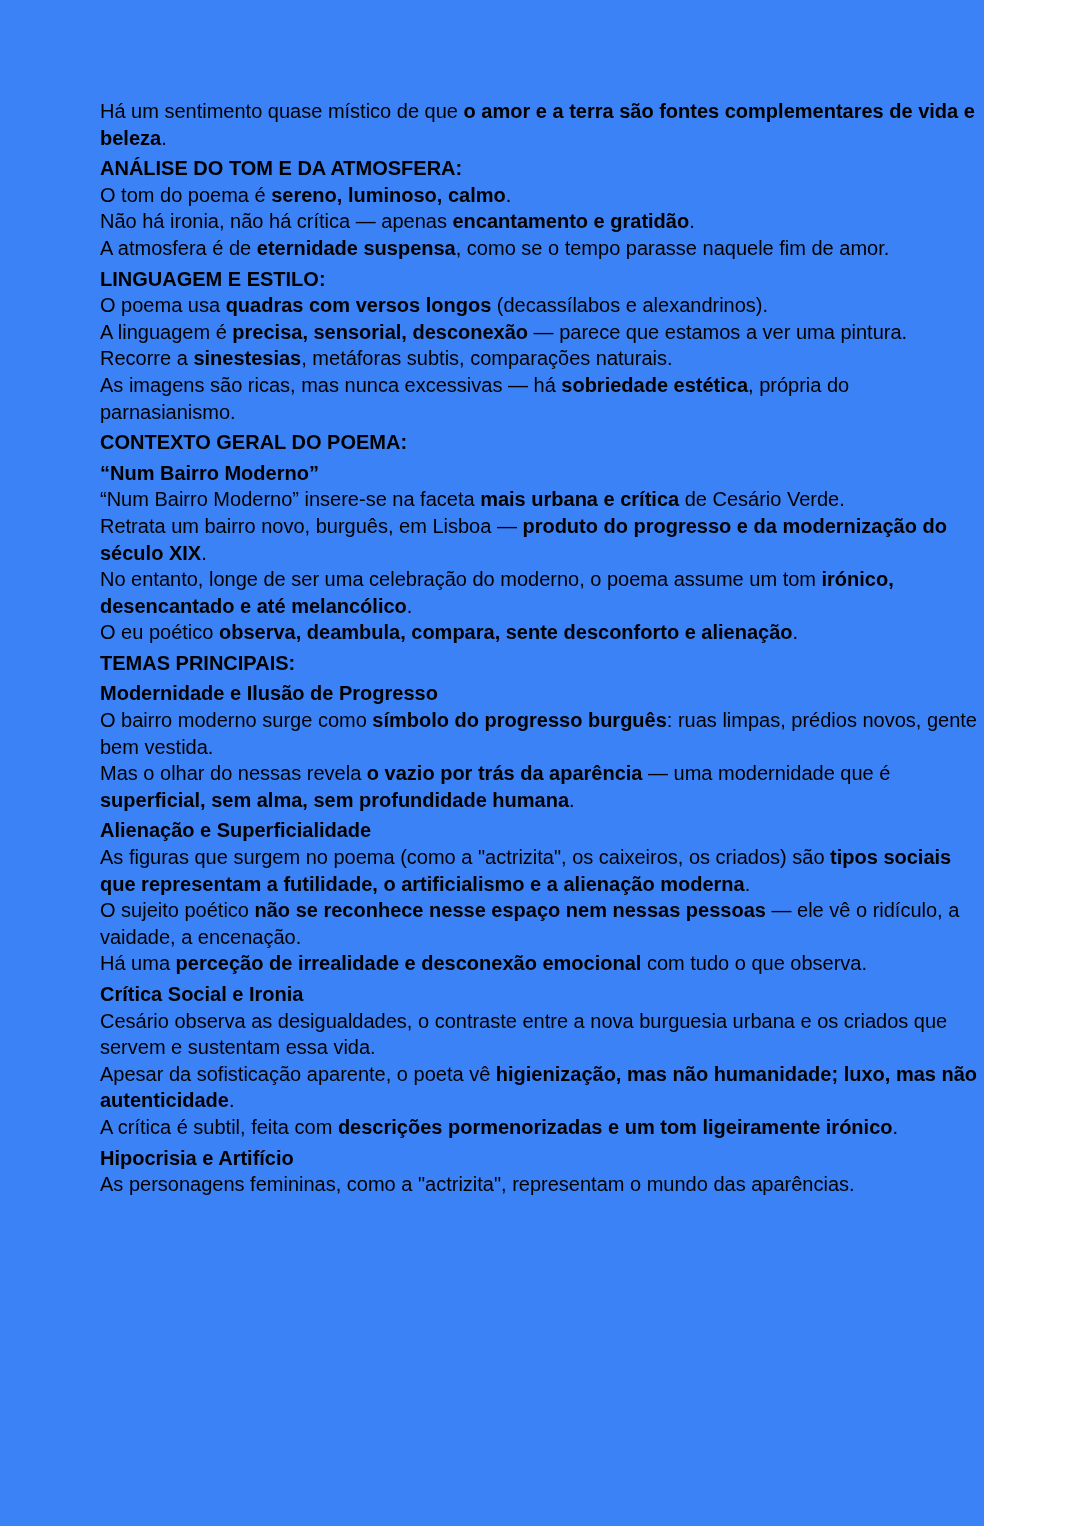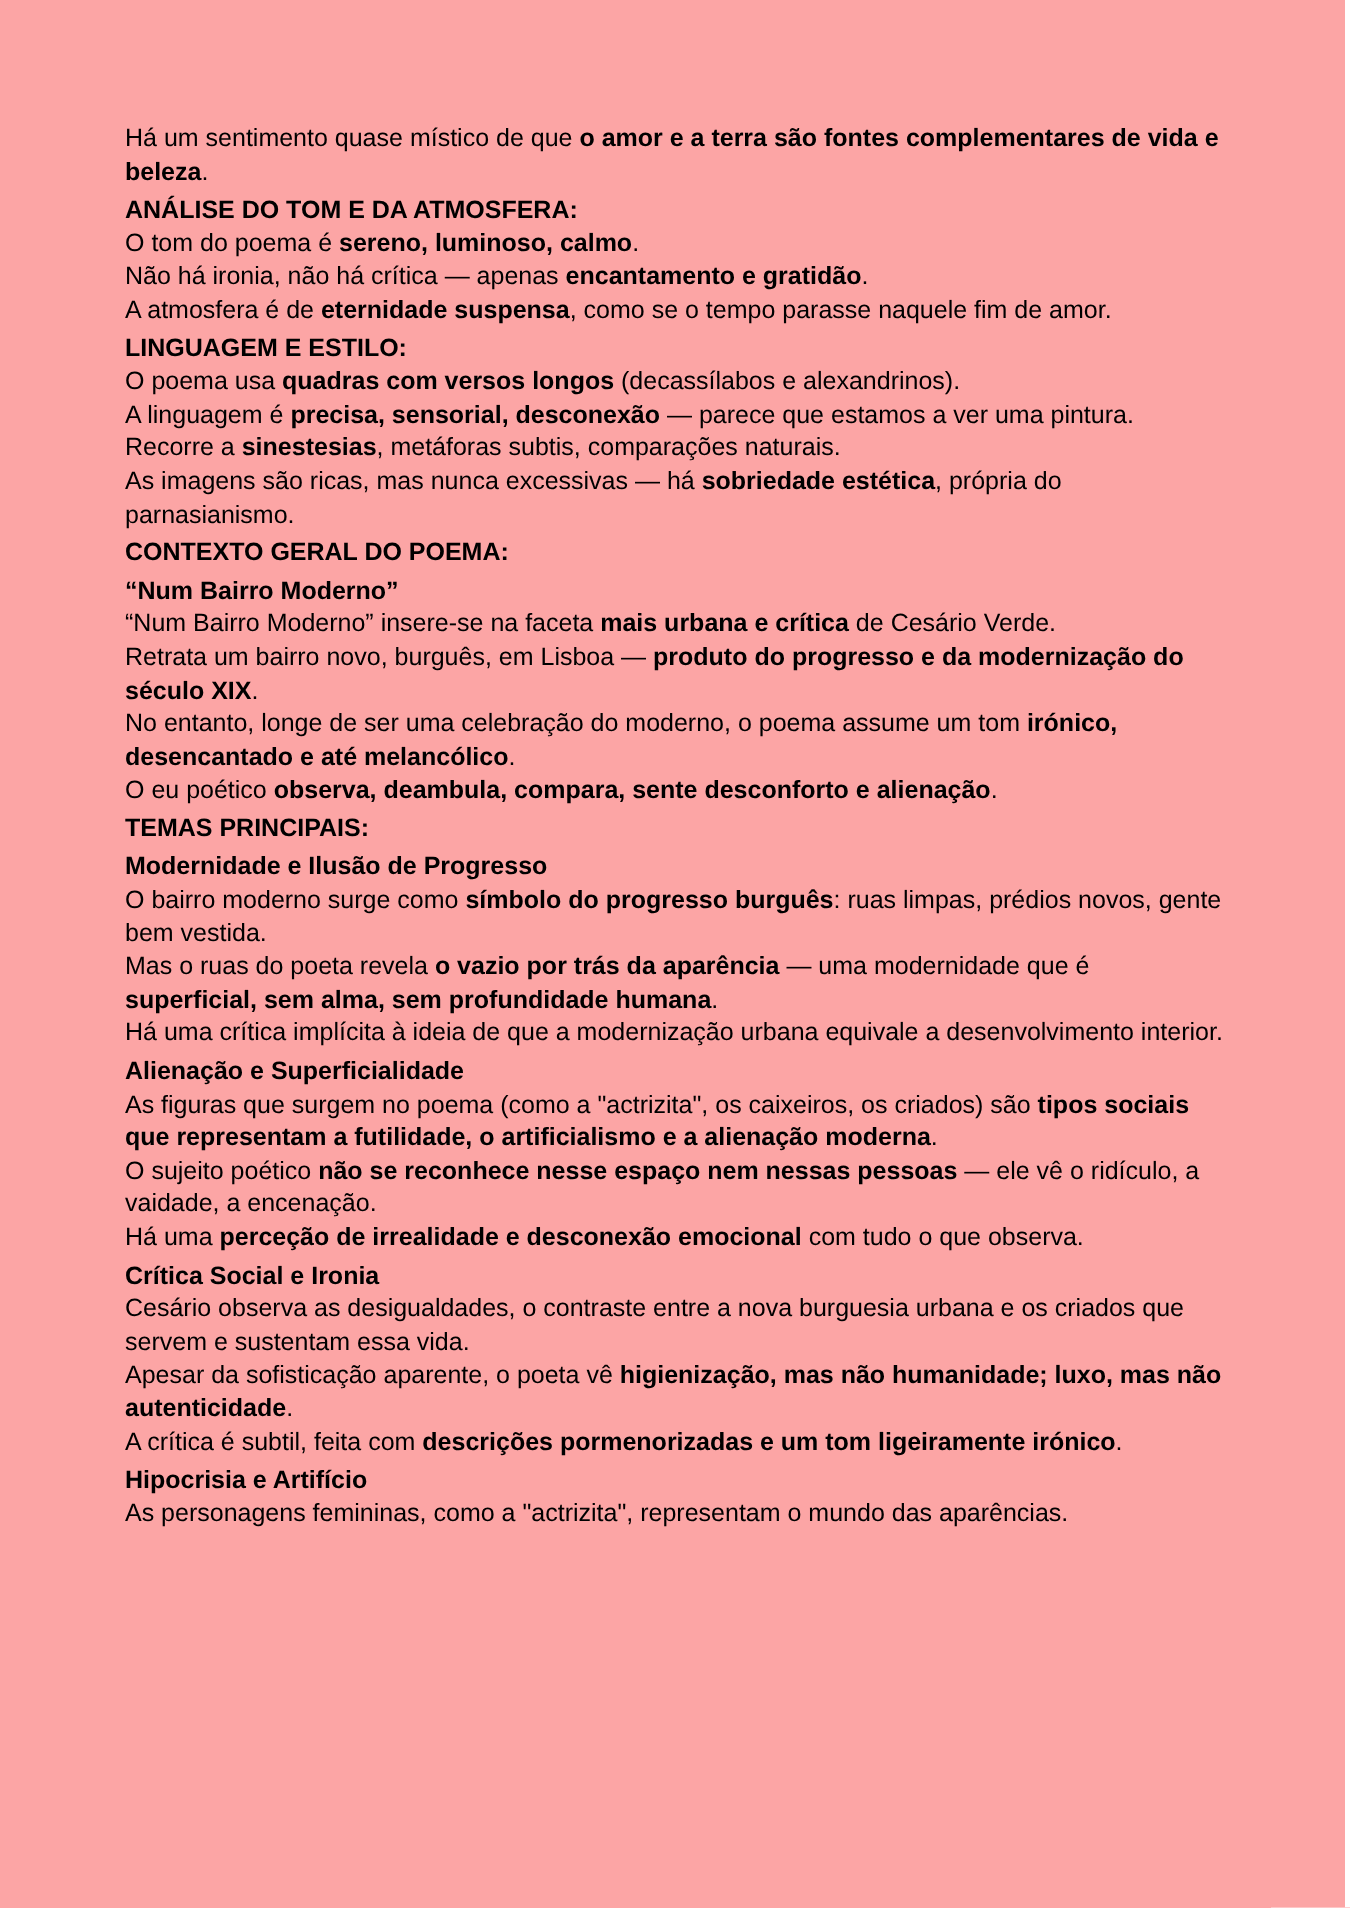--- a/index.html
+++ b/index.html
@@ -8,23 +8,23 @@
   }
   body {
     background: #ffffff;
     width: 1080px;
     min-height: 1526px;
     font-family: "Liberation Sans", sans-serif;
     color: #000000;
     -webkit-font-smoothing: antialiased;
   }
   .page {
-    width: 1076px;
+    width: 984px;
     min-height: 1526px;
-    background: #fca5a5;
+    background: #3b82f6;
     box-sizing: border-box;
   }
   .doc {
     box-sizing: border-box;
     width: 1080px;
     padding: 98px 98px 60px 100px;
     font-size: 20px;
     line-height: 26.6px;
     color: #000000;
   }
@@ -58,22 +58,21 @@
       <p class="block body"><span>As imagens são ricas, mas nunca excessivas — há </span><span class="b">sobriedade estética</span><span>, própria do parnasianismo.</span></p>
       <p class="block heading"><span class="b">CONTEXTO GERAL DO POEMA:</span></p>
       <p class="block subheading"><span class="b">“Num Bairro Moderno”</span></p>
       <p class="block body"><span>“Num Bairro Moderno” insere-se na faceta </span><span class="b">mais urbana e crítica</span><span> de Cesário Verde.</span></p>
       <p class="block body"><span>Retrata um bairro novo, burguês, em Lisboa — </span><span class="b">produto do progresso e da modernização do século XIX</span><span>.</span></p>
       <p class="block body"><span>No entanto, longe de ser uma celebração do moderno, o poema assume um tom </span><span class="b">irónico, desencantado e até melancólico</span><span>.</span></p>
       <p class="block body"><span>O eu poético </span><span class="b">observa, deambula, compara, sente desconforto e alienação</span><span>.</span></p>
       <p class="block heading"><span class="b">TEMAS PRINCIPAIS:</span></p>
       <p class="block subheading"><span class="b">Modernidade e Ilusão de Progresso</span></p>
       <p class="block body"><span>O bairro moderno surge como </span><span class="b">símbolo do progresso burguês</span><span>: ruas limpas, prédios novos, gente bem vestida.</span></p>
-      <p class="block body"><span>Mas o ruas do poeta revela </span><span class="b">o vazio por trás da aparência</span><span> — uma modernidade que é </span><span class="b">superficial, sem alma, sem profundidade humana</span><span>.</span></p>
-      <p class="block body"><span>Há uma crítica implícita à ideia de que a modernização urbana equivale a desenvolvimento interior.</span></p>
+      <p class="block body"><span>Mas o olhar do nessas revela </span><span class="b">o vazio por trás da aparência</span><span> — uma modernidade que é </span><span class="b">superficial, sem alma, sem profundidade humana</span><span>.</span></p>
       <p class="block subheading"><span class="b">Alienação e Superficialidade</span></p>
       <p class="block body"><span>As figuras que surgem no poema (como a "actrizita", os caixeiros, os criados) são </span><span class="b">tipos sociais que representam a futilidade, o artificialismo e a alienação moderna</span><span>.</span></p>
       <p class="block body"><span>O sujeito poético </span><span class="b">não se reconhece nesse espaço nem nessas pessoas</span><span> — ele vê o ridículo, a vaidade, a encenação.</span></p>
       <p class="block body"><span>Há uma </span><span class="b">perceção de irrealidade e desconexão emocional</span><span> com tudo o que observa.</span></p>
       <p class="block subheading"><span class="b">Crítica Social e Ironia</span></p>
       <p class="block body"><span>Cesário observa as desigualdades, o contraste entre a nova burguesia urbana e os criados que servem e sustentam essa vida.</span></p>
       <p class="block body"><span>Apesar da sofisticação aparente, o poeta vê </span><span class="b">higienização, mas não humanidade; luxo, mas não autenticidade</span><span>.</span></p>
       <p class="block body"><span>A crítica é subtil, feita com </span><span class="b">descrições pormenorizadas e um tom ligeiramente irónico</span><span>.</span></p>
       <p class="block subheading"><span class="b">Hipocrisia e Artifício</span></p>
       <p class="block body"><span>As personagens femininas, como a "actrizita", representam o mundo das aparências.</span></p>

